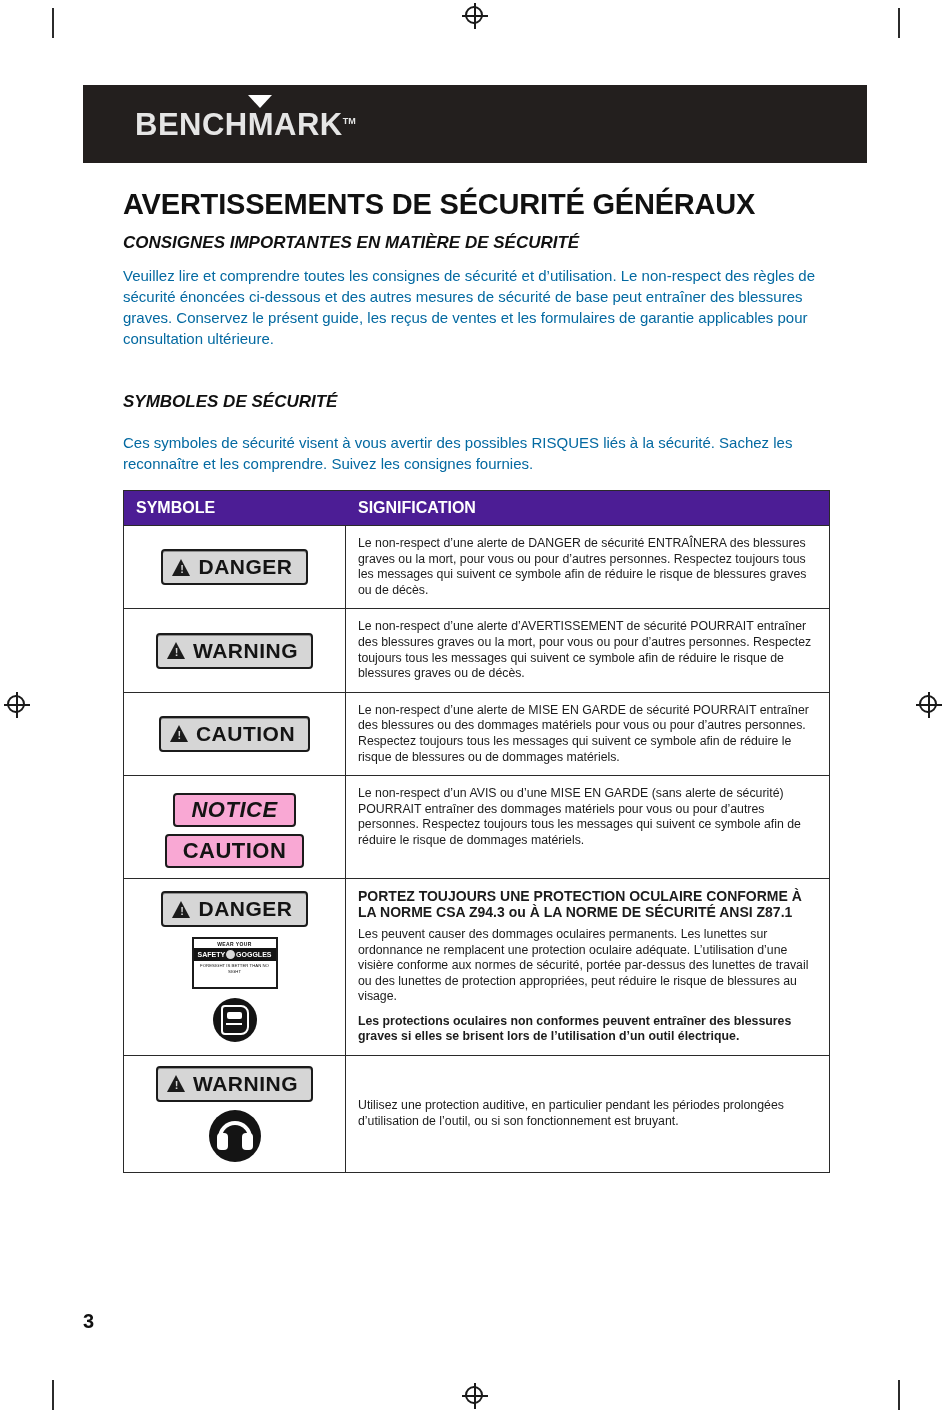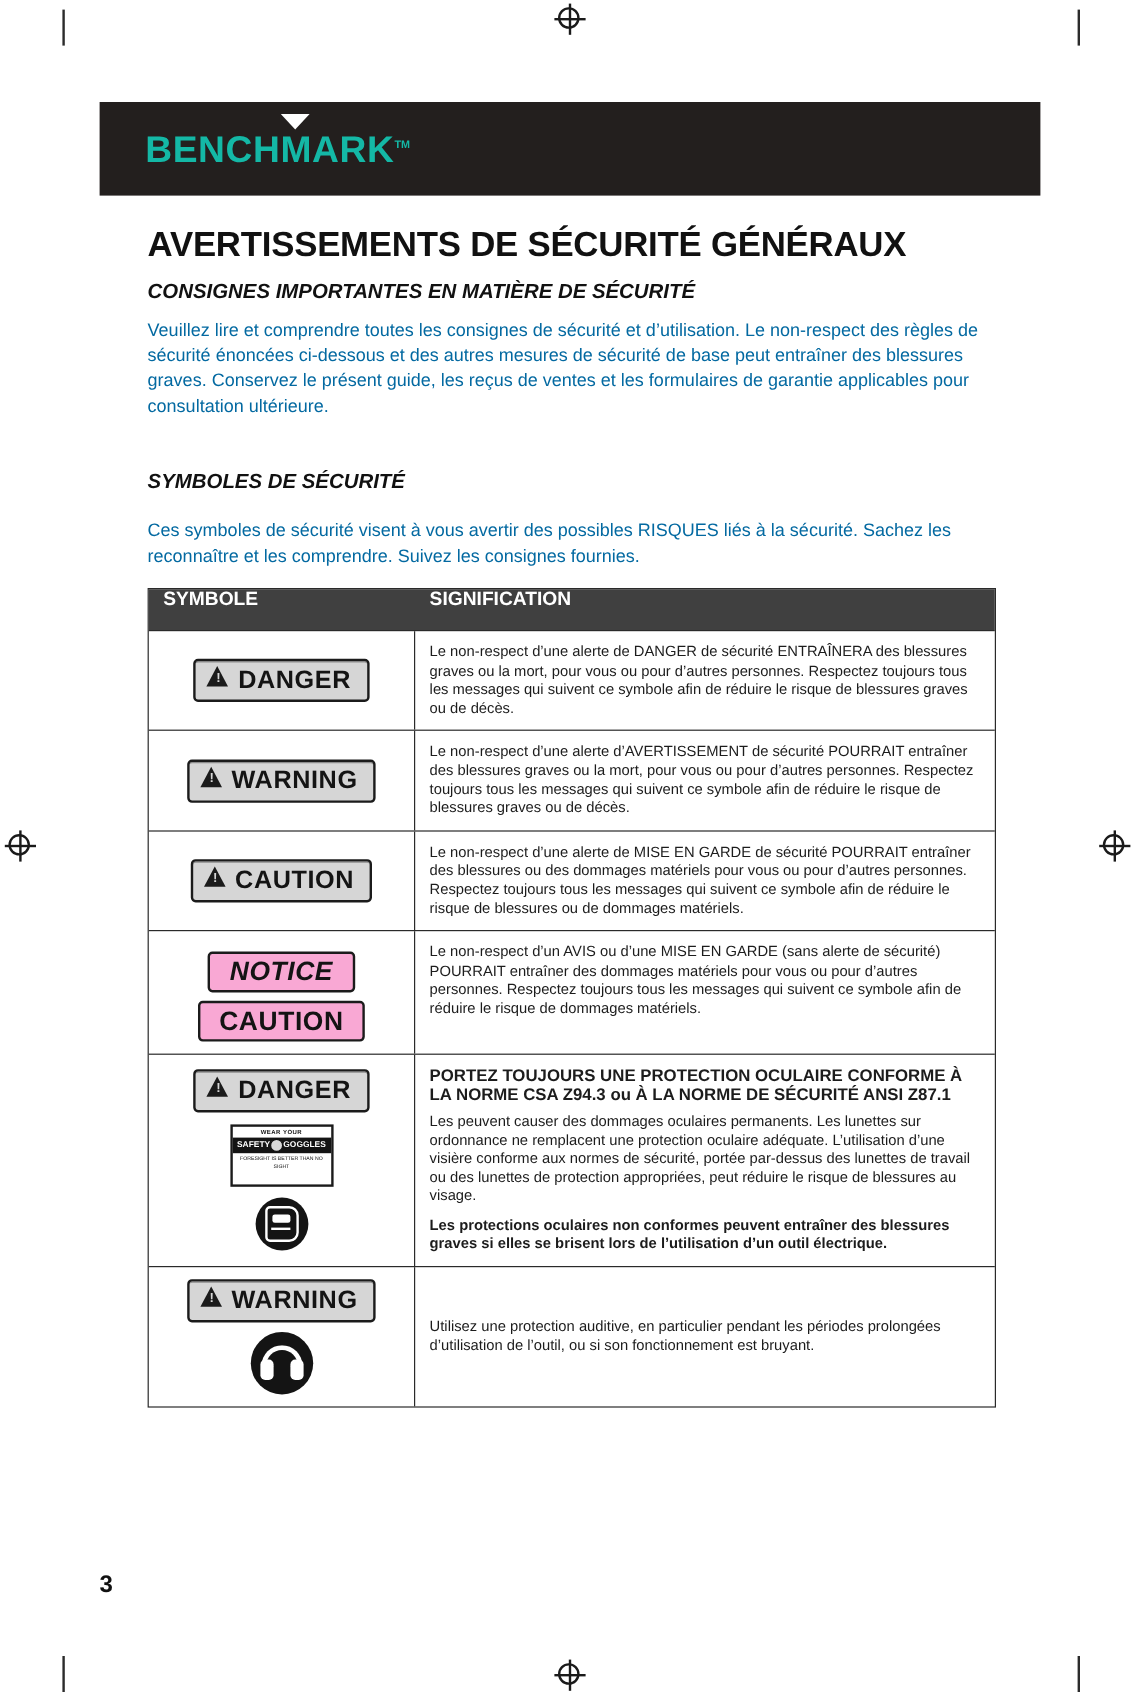--- a/index.html
+++ b/index.html
@@ -23,22 +23,22 @@
     position:absolute;
     left:83px;top:0;width:784px;height:1418px;
   }
 
   
   .brandbar{
     position:absolute;left:0;top:85px;width:784px;height:78px;
     background:#231f1e;
   }
   .brand{
-    position:absolute;left:38px;top:22px;
-    color:#14b8a6;
+    position:absolute;left:52px;top:22px;
+    color:#e5e5e5;
     font-size:31px;font-weight:bold;letter-spacing:0.5px;
     font-family:"Liberation Sans", sans-serif;
   }
   .brand .tm{font-size:9px;vertical-align:super;letter-spacing:0;}
   .brand .chev{
     position:absolute;left:113px;top:-12px;width:0;height:0;
     border-left:12px solid transparent;border-right:12px solid transparent;
     border-top:13px solid #ffffff;
   }
 
@@ -61,39 +61,39 @@
   p.body.p1{top:265px;}
   p.body.p2{top:432px;}
 
   
   .tbl{
     position:absolute;left:40px;top:490px;width:707px;
     border:1.5px solid #2a2a2a;
     box-sizing:border-box;
   }
   .thead{
-    display:flex;background:#404040;color:#fff;height:34px;align-items:flex-start;
+    display:flex;background:#4c1d95;color:#fff;height:34px;align-items:center;
   }
   .thead .c1{width:222px;padding-left:12px;font-size:16px;font-weight:bold;box-sizing:border-box;}
   .thead .c2{flex:1;padding-left:12px;font-size:16px;font-weight:bold;box-sizing:border-box;}
   .trow{display:flex;border-top:1.5px solid #2a2a2a;}
   .trow:first-of-type{border-top:none;}
   .cell-sym{
     width:222px;border-right:1.5px solid #2a2a2a;
     display:flex;flex-direction:column;align-items:center;justify-content:center;
     padding:10px 4px;box-sizing:border-box;
   }
   .cell-txt{
     flex:1;padding:10px 12px 10px 12px;box-sizing:border-box;
     font-size:12.3px;line-height:15.6px;color:#1c1c1c;
   }
 
   
   .badge{
-    display:inline-flex;gap:7px;
+    display:inline-flex;align-items:center;gap:7px;
     background:#d6d6d6;
     border:2px solid #1b1b1b;
     border-radius:4px;
     padding:4px 13px 4px 9px;
     box-shadow:0 1px 0 #8d8d8d inset;
   }
   .badge .wtri{
     position:relative;width:19px;height:17px;
   }
   .badge .wtri:before{

